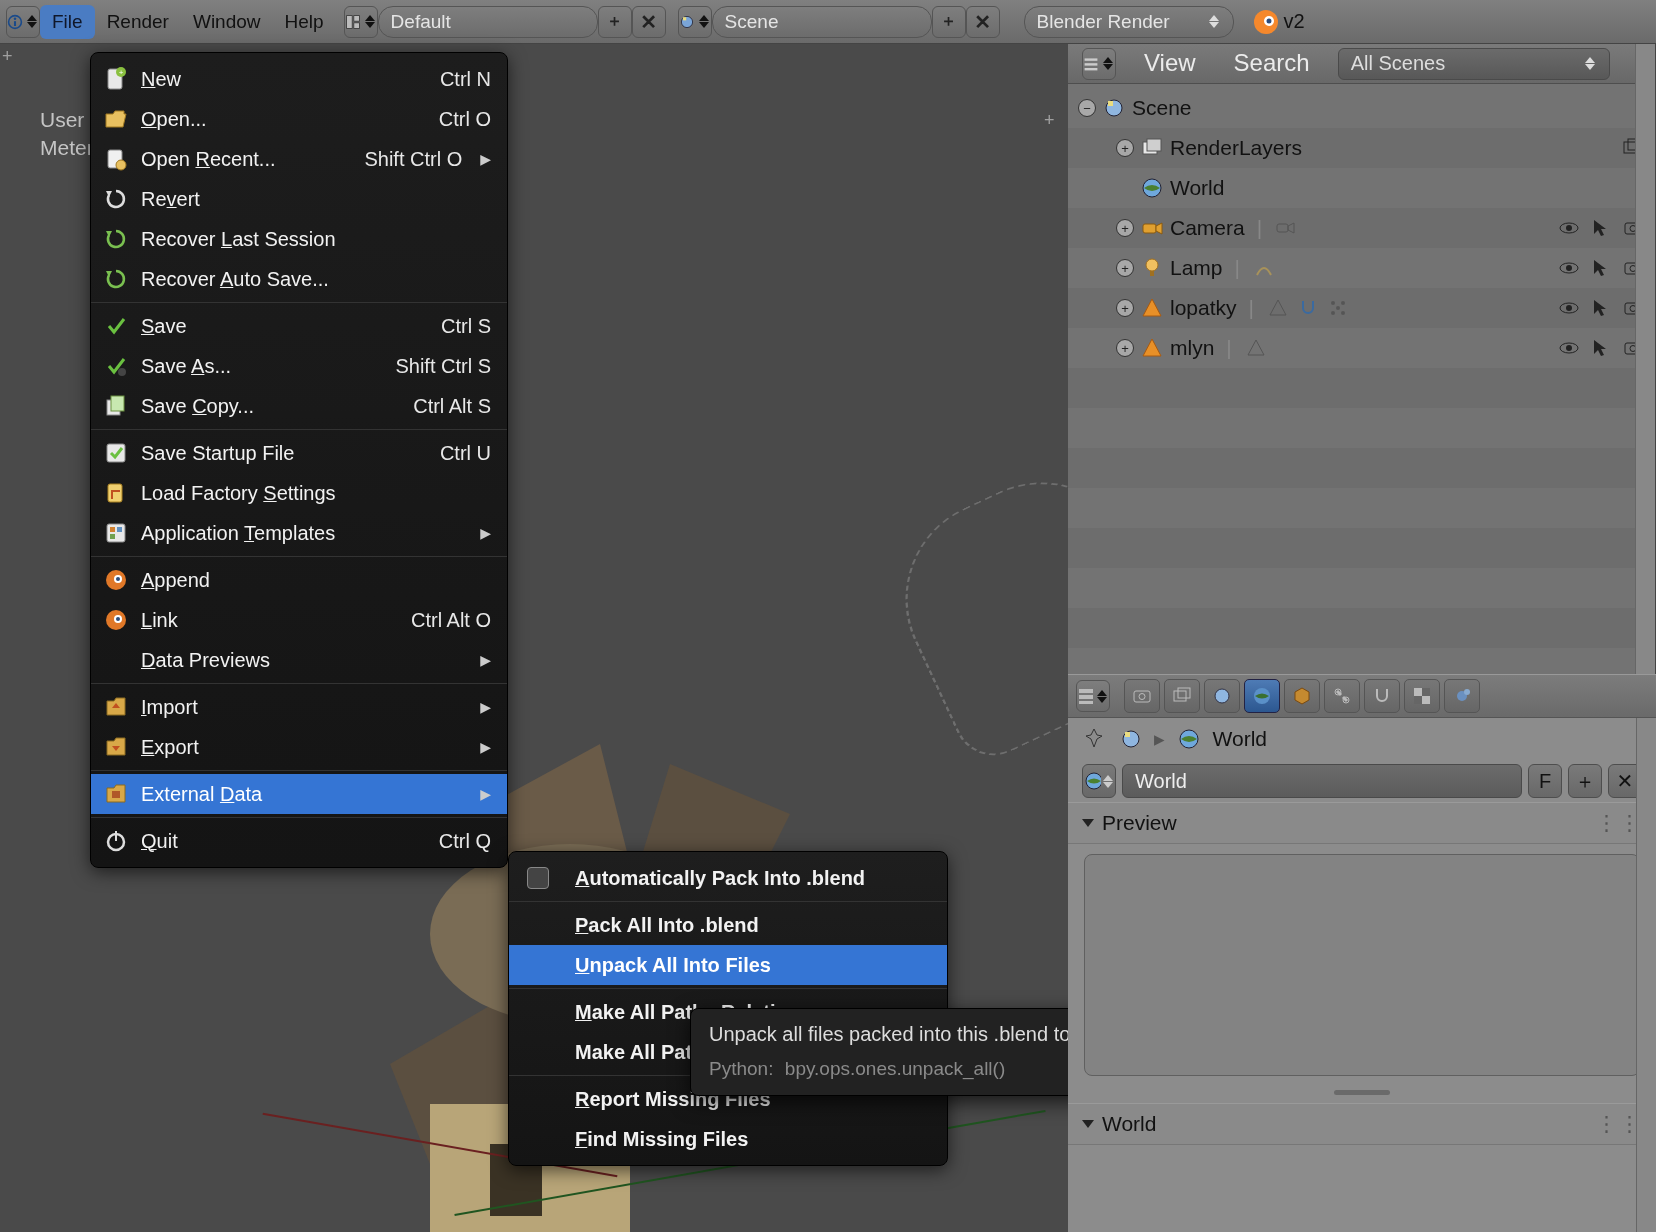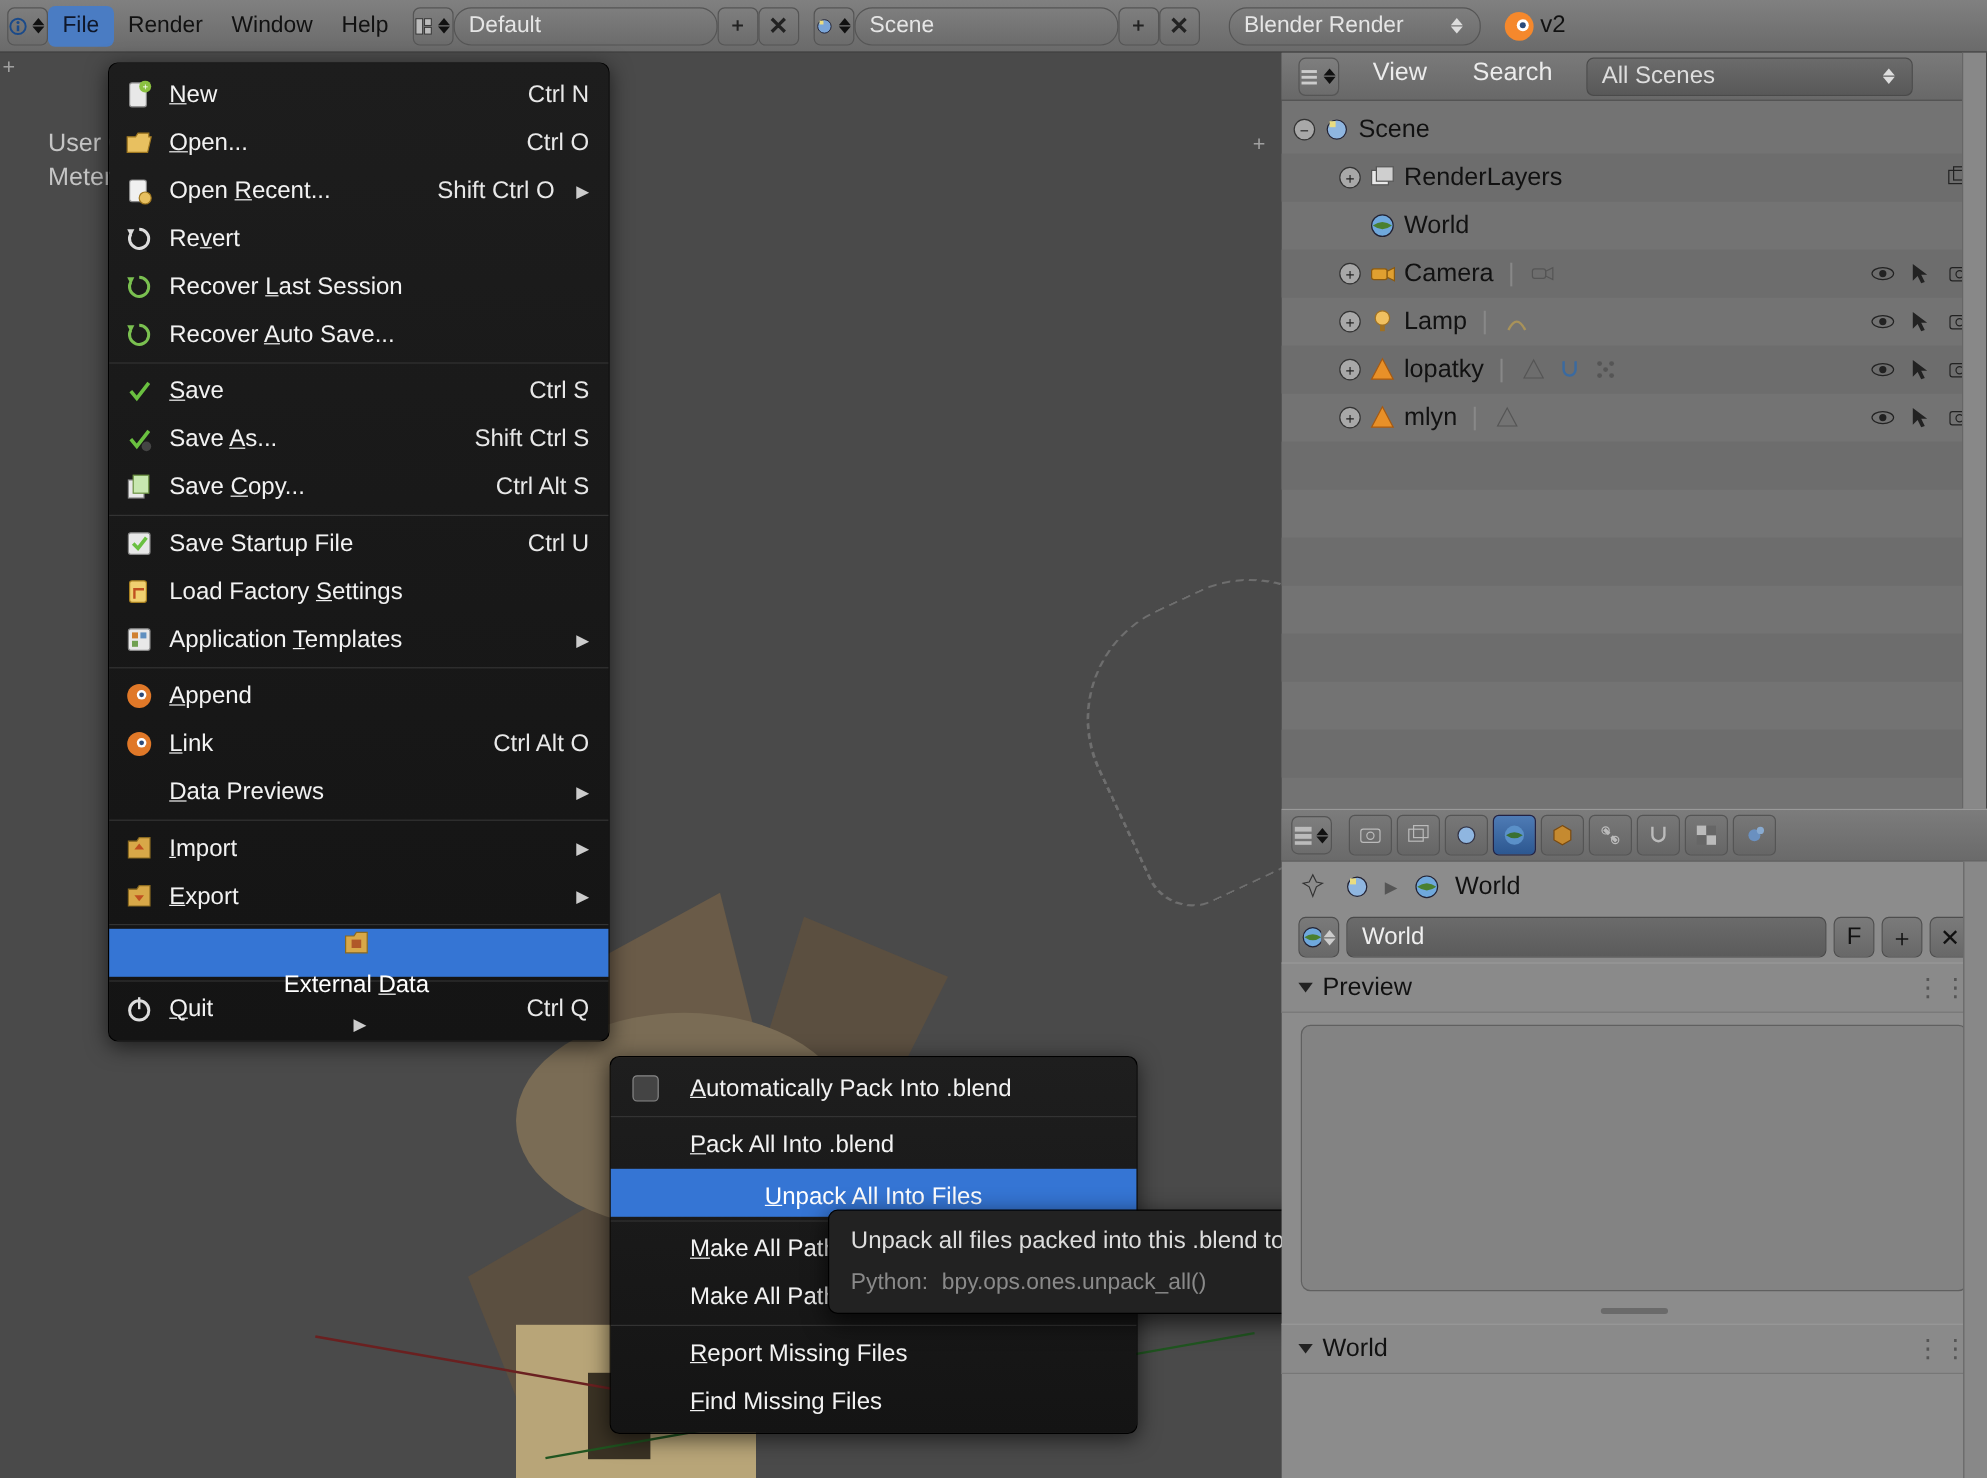--- a/index.html
+++ b/index.html
@@ -27,37 +27,37 @@
 .vp-floor-line1 { position:absolute; top:1100px; left:260px; width:360px; height:2px; background:#6a2020; transform:rotate(10deg); }
 .vp-floor-line2 { position:absolute; top:1118px; left:450px; width:600px; height:2px; background:#205520; transform:rotate(-10deg); }
 
 
 .menu { position:absolute; top:52px; left:90px; width:418px; background:linear-gradient(#1d1d1d,#141414); border:1px solid #000; border-radius:8px; box-shadow:0 4px 18px rgba(0,0,0,.6); padding:6px 0; }
 .mi { display:flex; align-items:center; height:40px; padding:0 16px 0 12px; color:#f2f2f2; font-size:20px; gap:12px; position:relative; }
 .mi .ico { width:26px; height:26px; display:flex; align-items:center; justify-content:center; }
 .mi .lbl { flex:1; }
 .mi .sc { color:#e8e8e8; font-size:20px; }
 .mi .sub { color:#ccc; font-size:14px; margin-left:6px; }
-.mi.hi { background:#3575d4; color:#fff;flex-direction:column; }
+.mi.hi { background:#3575d4; color:#fff; }
 .msep { height:1px; background:#333; margin:3px 0; }
 .mi.noico { padding-left:50px; }
 
 
-.submenu { position:absolute; top:880px; left:508px; width:440px; background:linear-gradient(#1e1e1e,#141414); border:1px solid #000; border-radius:8px; box-shadow:0 4px 18px rgba(0,0,0,.6); padding:6px 0; }
+.submenu { position:absolute; top:851px; left:508px; width:440px; background:linear-gradient(#1e1e1e,#141414); border:1px solid #000; border-radius:8px; box-shadow:0 4px 18px rgba(0,0,0,.6); padding:6px 0;font-weight:bold; }
 .submenu .mi { height:40px; font-size:20px; padding:0 18px 0 18px; }
 .submenu .chk { width:22px;height:22px;border:1px solid #888;border-radius:4px;background:#444;margin-right:14px;flex-shrink:0; }
 
 
 .tooltip { position:absolute; top:1008px; left:690px; width:636px; background:#222; border:1px solid #000; border-radius:8px; padding:14px 18px; box-shadow:0 6px 20px rgba(0,0,0,.7); font-size:20px; color:#ddd; }
 .tooltip .py { color:#8a8a8a; margin-top:12px; font-family:"Consolas","Courier New",monospace; font-size:19px; }
 
 
 .outliner { position:absolute; top:44px; left:1068px; right:0; height:630px; background:#737373; border-right:1px solid #444;}
 .outliner-hdr { height:40px; background:linear-gradient(#7a7a7a,#686868); border-bottom:1px solid #4e4e4e; display:flex; align-items:center; gap:18px; padding:0 14px; }
-.outliner-hdr .btn { height:30px; padding:0 10px; color:#ececec; font-size:21px; border-radius:6px; }
+.outliner-hdr .btn { height:30px; padding:0 10px; color:#ececec; font-size:24px; border-radius:6px; }
 .outliner-hdr .sel { background:linear-gradient(#6b6b6b,#585858); border:1px solid #4a4a4a; width:272px; display:flex; align-items:center; padding:0 12px; font-size:20px; justify-content:space-between; }
 .ol-body { padding:4px 0; }
 .ol-row { height:40px; display:flex; align-items:center; padding:0 10px; gap:6px; font-size:21px; color:#111; }
 .ol-row.stripe { background:#6d6d6d; }
 .ol-row .exp { width:18px; height:18px; border:1px solid #333; border-radius:50%; display:flex; align-items:center; justify-content:center; font-size:13px; color:#222; background:#a8a8a8; }
 .ol-row .pad { display:inline-block; }
 .ol-row .obj { width:24px; height:24px; }
 .ol-row .lab { color:#111; }
 .ol-row .right { margin-left:auto; display:flex; gap:8px; align-items:center; }
 .ol-right-ic { width:24px;height:24px;display:flex;align-items:center;justify-content:center;color:#222;font-size:18px; }

